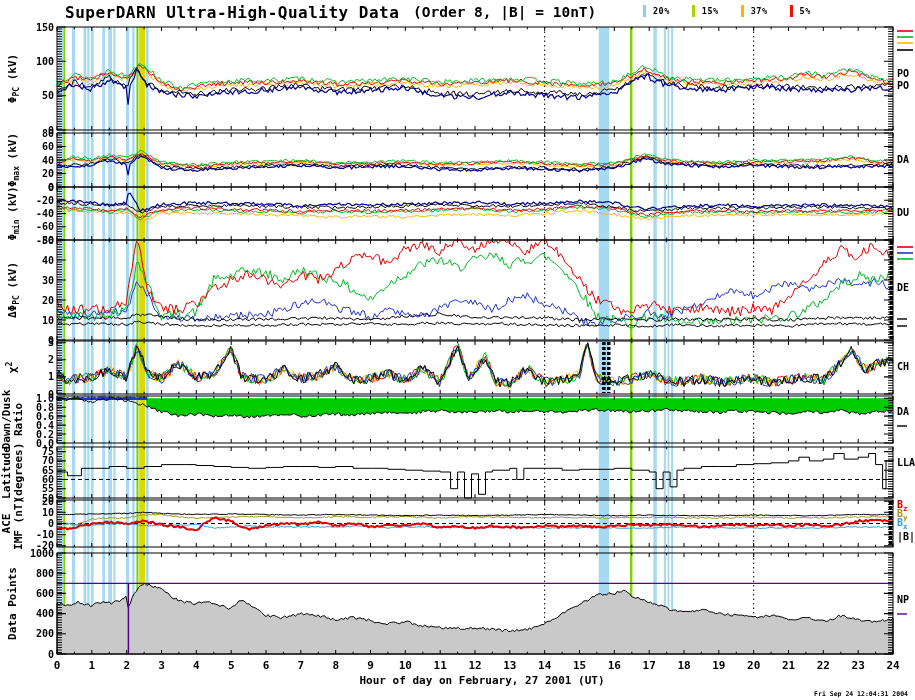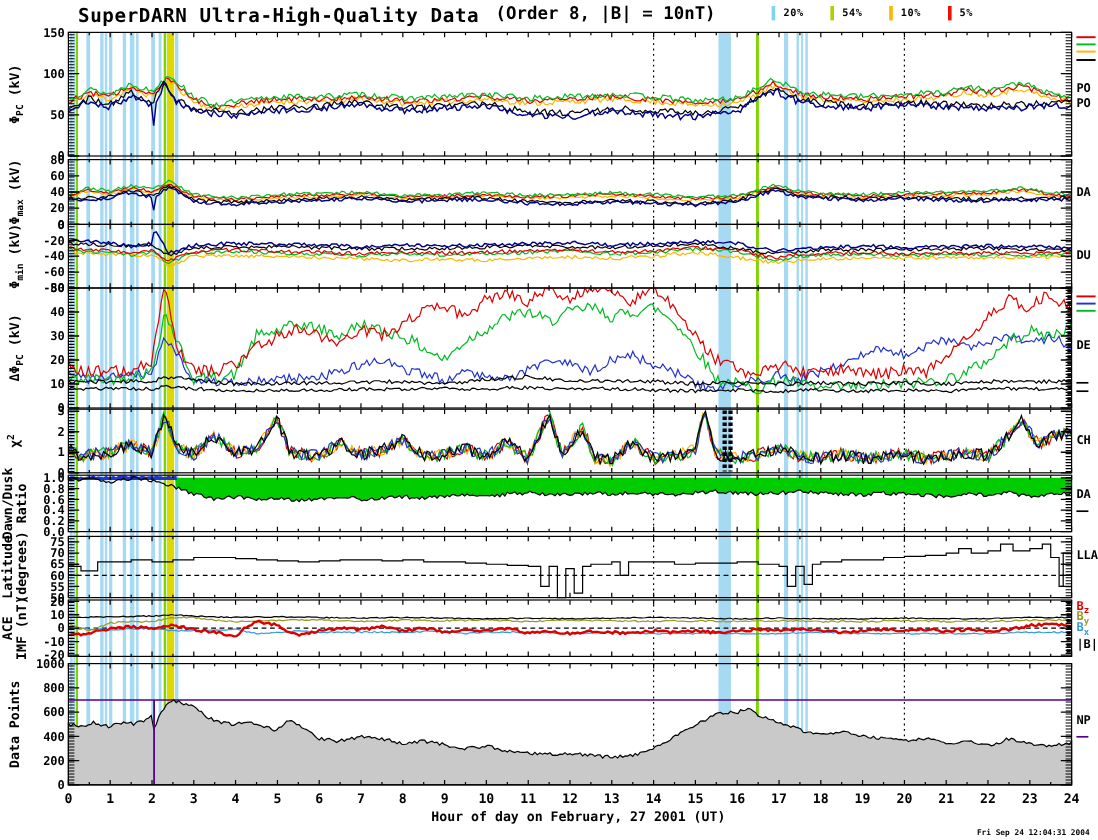--- a/index.html
+++ b/index.html
@@ -19,25 +19,25 @@
 <div class="page">
   <div class="hdr-title">SuperDARN Ultra-High-Quality Data</div>
   <div class="hdr-subtitle">(Order 8, |B| = 10nT)</div>
   <div class="legend">
     <span class="legend-item">
         <span class="sw" style="background: rgb(127, 212, 240);"></span>
         <span class="legend-label">20%</span>
       </span>
     <span class="legend-item">
         <span class="sw" style="background: rgb(168, 212, 0);"></span>
-        <span class="legend-label">54%</span>
+        <span class="legend-label">15%</span>
       </span>
     <span class="legend-item">
         <span class="sw" style="background: rgb(255, 180, 0);"></span>
-        <span class="legend-label">10%</span>
+        <span class="legend-label">37%</span>
       </span>
     <span class="legend-item">
         <span class="sw" style="background: rgb(238, 17, 0);"></span>
         <span class="legend-label">5%</span>
       </span>
   </div>
   <svg id="plot" width="915" height="700">
       <g>
         <rect x="58.4" y="27" width="2.1" height="627" fill="#a6d9f2"></rect>
         <rect x="61.2" y="27" width="1.7" height="627" fill="#a6d9f2"></rect>

